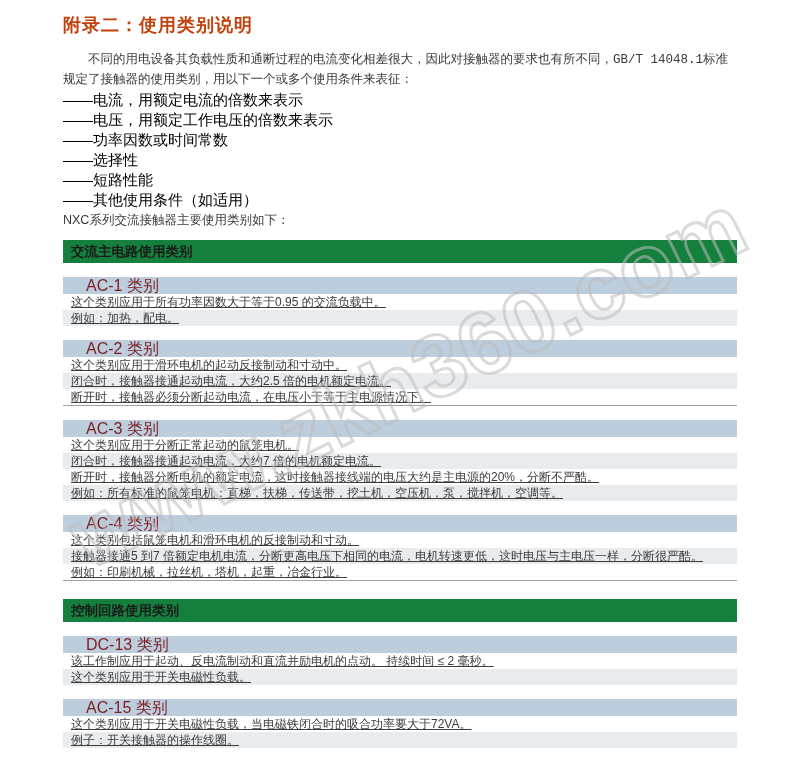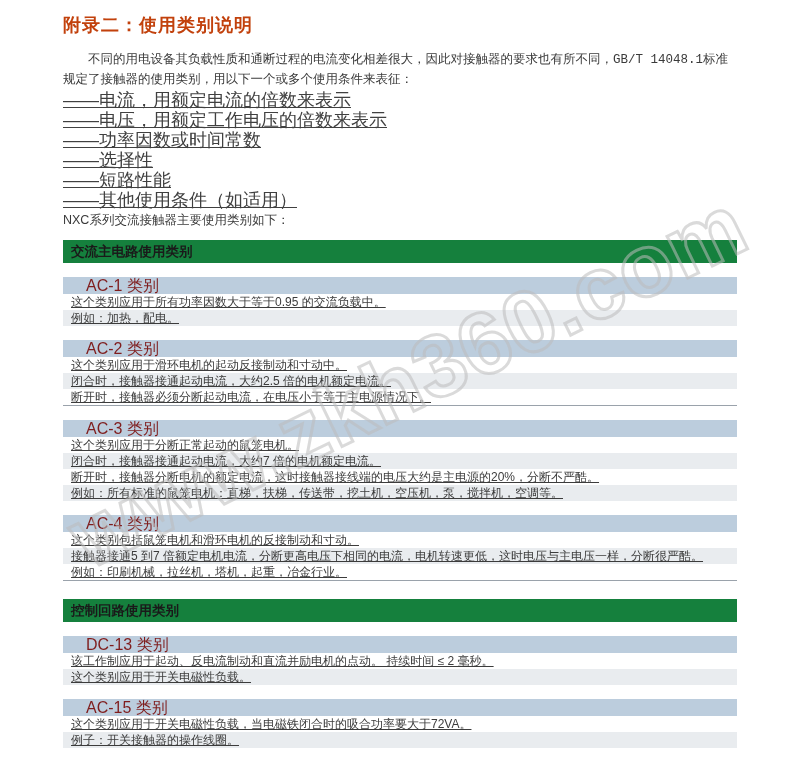--- a/index.html
+++ b/index.html
@@ -26,24 +26,23 @@
   }
   .intro {
     margin: 13px 0 0 0;
     font-size: 12.5px;
     line-height: 20px;
     text-indent: 2em;
     color: #3a3a3a;
     font-family: Liberation Mono, monospace;
   }
   .cond-line {
-    font-size: 18px;
+    font-size: 15px;
     line-height: 20px;
-    color: #404040;
-    text-decoration: underline;
+    color: #000000;
   }
   .lead-in {
     font-size: 12.5px;
     line-height: 20px;
     color: #3a3a3a;
   }
   .section { margin-top: 0; }
   .section-header {
     margin-top: 10px;
     background: #15803d;

